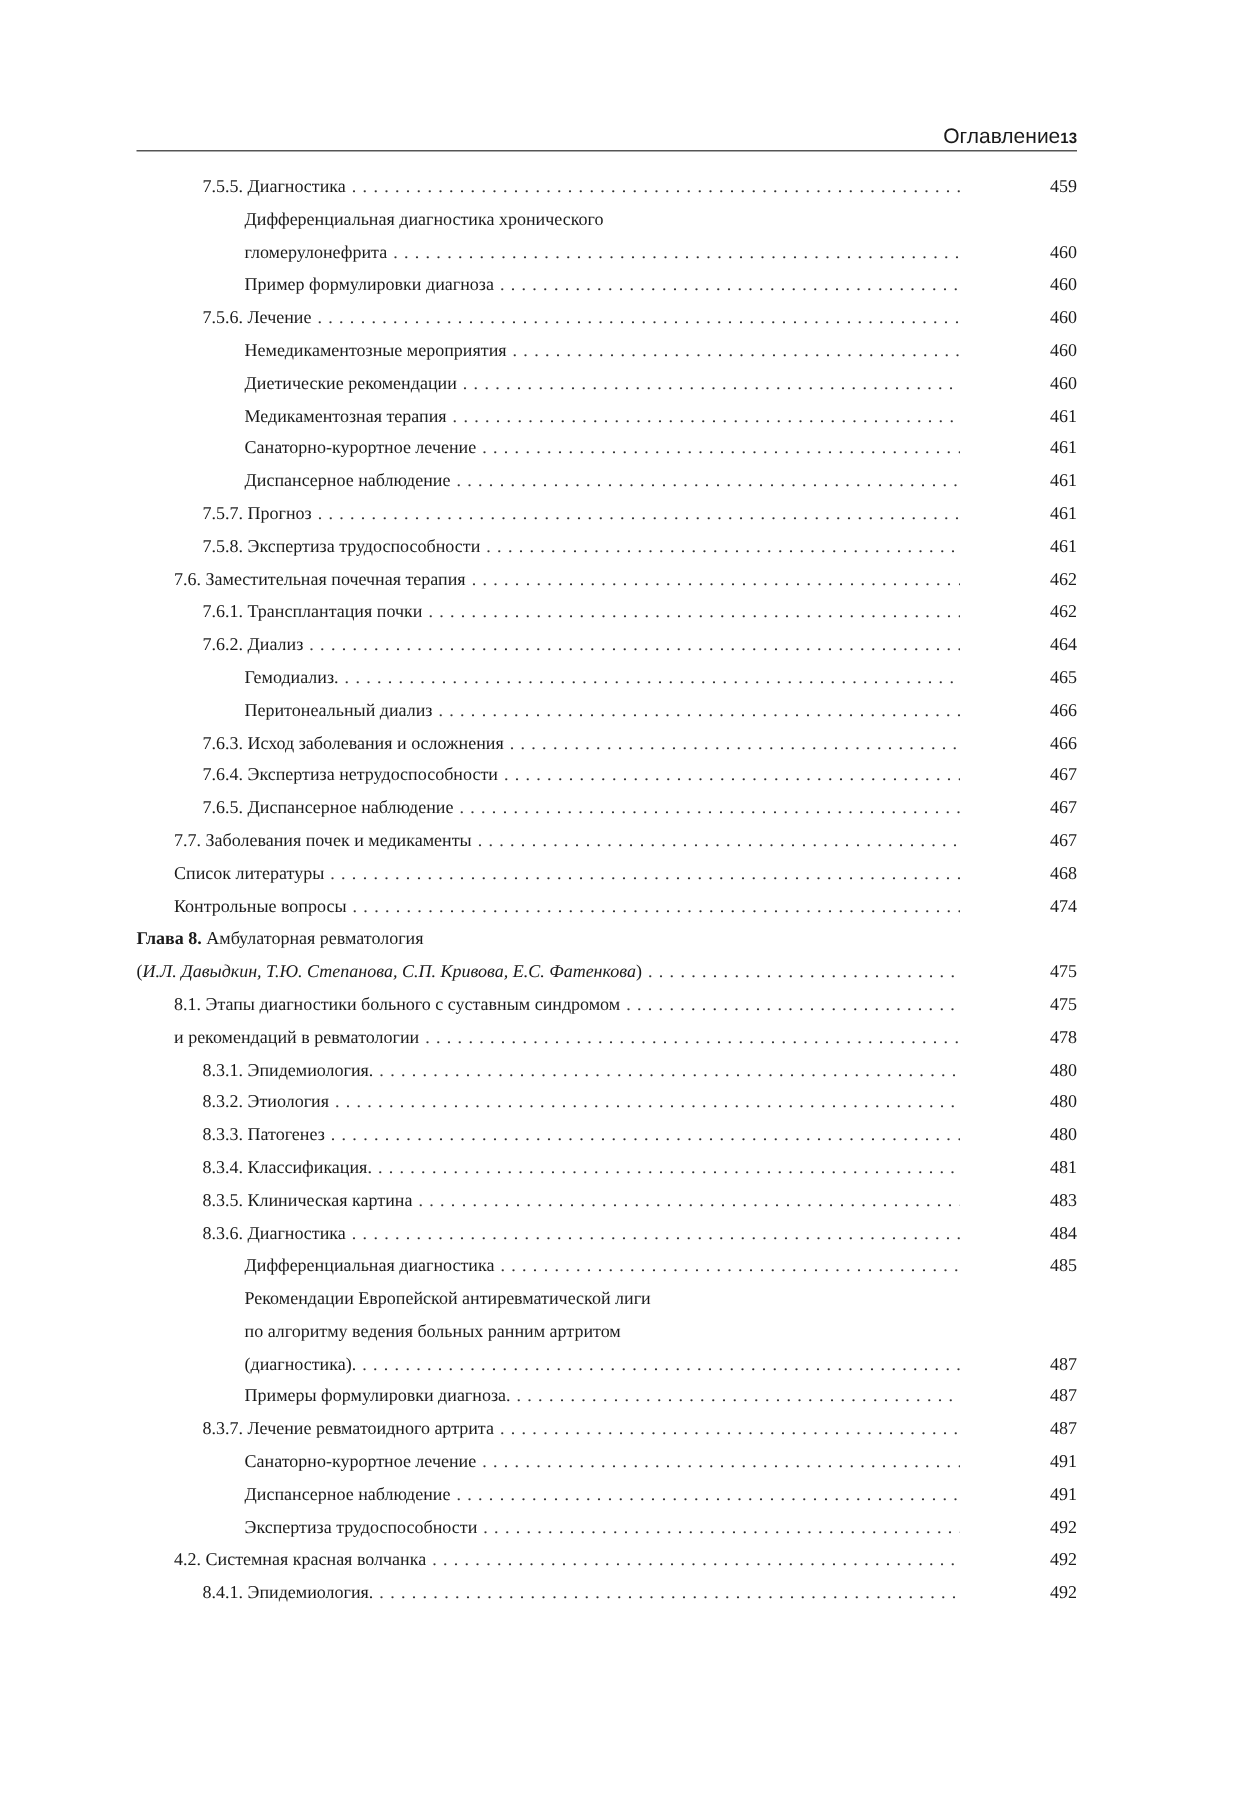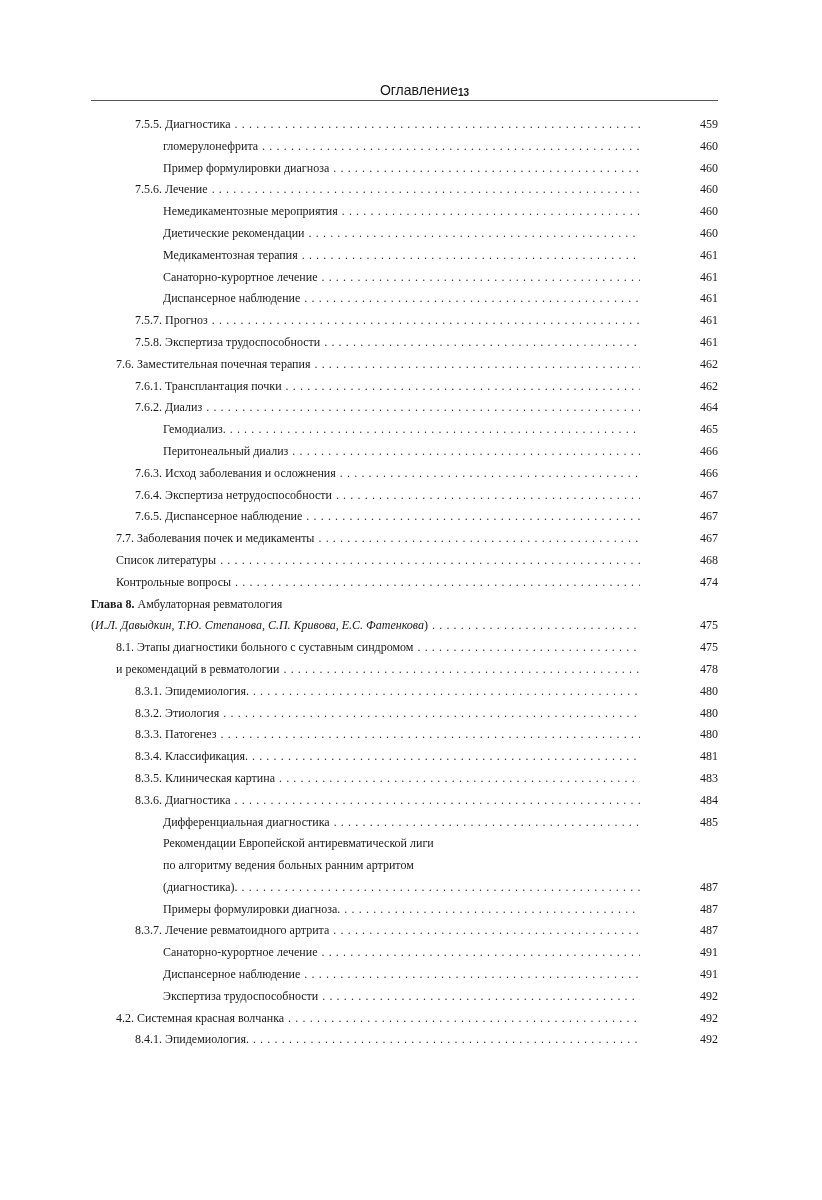--- a/index.html
+++ b/index.html
@@ -1,20 +1,20 @@
 <!DOCTYPE html>
 <html><head>
 <meta charset="utf-8">
 <style>
   html, body { margin: 0; padding: 0; background: #ffffff; }
   body { width: 822px; height: 1200px; position: relative; overflow: hidden; color: #1a1a1a; }
   .running-head {
     position: absolute; left: 91px; top: 78px; width: 627px; height: 20px;
     font-family: "Liberation Sans", sans-serif; font-size: 14px;
-    display: flex; justify-content: center; align-items: flex-end; margin-left: 20px;
+    display: flex; justify-content: flex-end; align-items: flex-end;
   }
   .running-head .num { font-weight: bold; font-size: 10px; }
   .rule { position: absolute; left: 91px; top: 100px; width: 627px; height: 0; border-top: 1px solid #555; }
   .toc { position: absolute; left: 91px; top: 114px; width: 627px;
     font-family: "Liberation Serif", serif; font-size: 12px; line-height: 21.8px; }
   .row { display: flex; align-items: baseline; white-space: nowrap; height: 21.8px; }
   .row.chapter { }
   .lvl0 { padding-left: 0; }
   .lvl1 { padding-left: 25px; justify-content: space-between; }
   .lvl2 { padding-left: 44px; }
@@ -34,20 +34,23 @@
   <span class="num">13</span>
 </div>
 <div class="rule"></div>
 
 <div class="toc" id="toc">
     <div class="row lvl2">
       <span class="title">7.5.5. Диагностика</span>
       <span class="leader"></span>
       <span class="page">459</span>
     </div>
+    <div class="row lvl3 nopage">
+      <span class="title">Дифференциальная диагностика хронического</span>
+    </div>
     <div class="row lvl3">
       <span class="title">гломерулонефрита</span>
       <span class="leader"></span>
       <span class="page">460</span>
     </div>
     <div class="row lvl3">
       <span class="title">Пример формулировки диагноза</span>
       <span class="leader"></span>
       <span class="page">460</span>
     </div>

